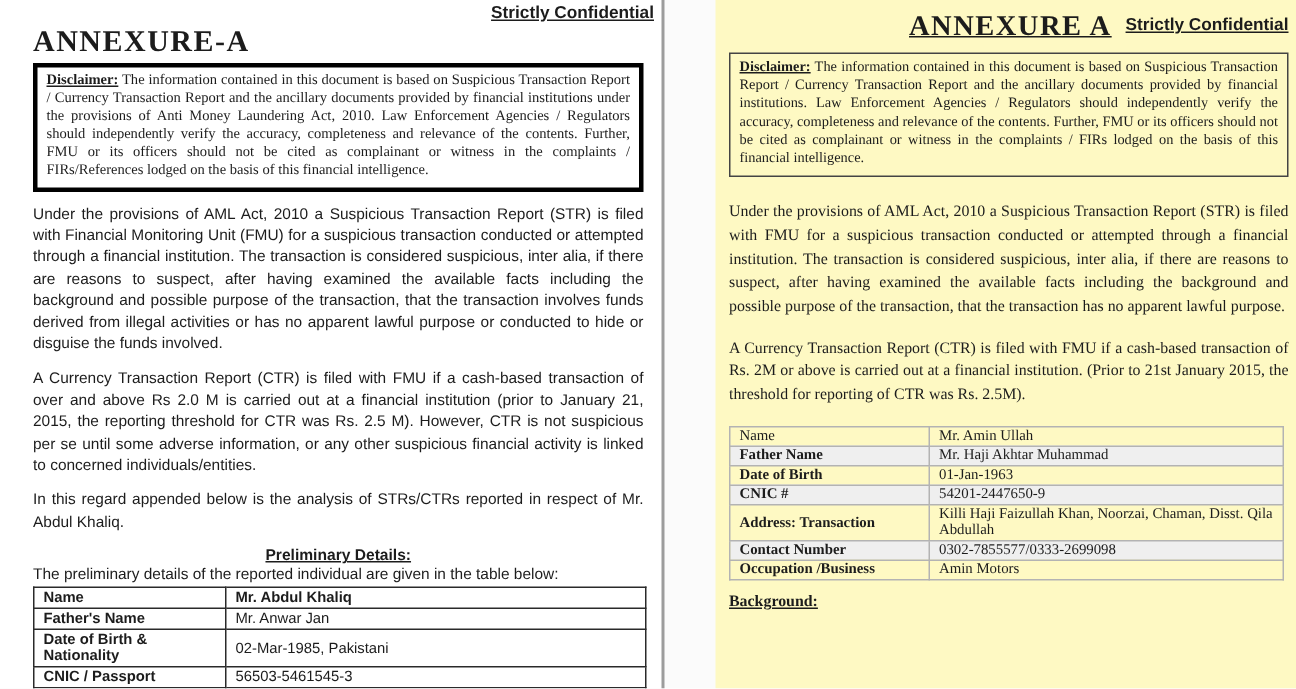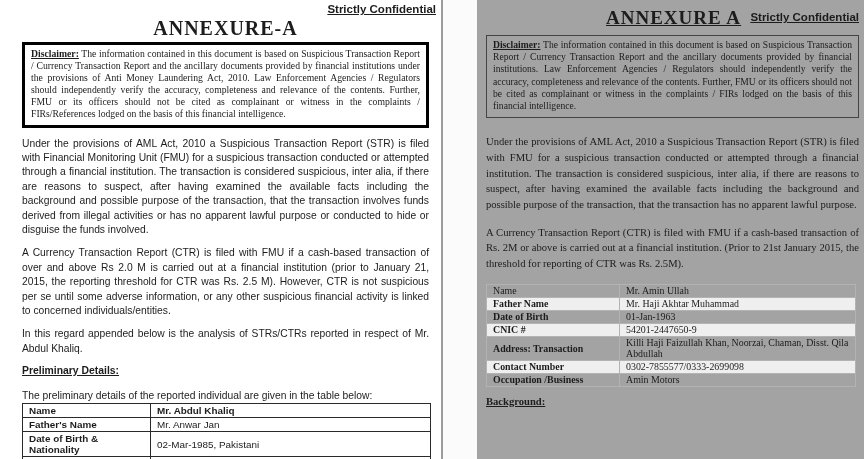--- a/index.html
+++ b/index.html
@@ -12,51 +12,51 @@
     border-right:2px solid #9c9c9c;
     padding:3px 12px 0 22px; overflow:hidden; position:relative;
     color:#1c1c1c;
   }
   .page-left .conf {
     font-family:"Liberation Sans",sans-serif; font-weight:bold; font-size:11.5px;
     text-decoration:underline; text-align:right; margin-right:-7px; white-space:nowrap;
   }
   .page-left .title {
     font-family:"Liberation Serif",serif; font-weight:bold; font-size:20px;
-    text-align:center; letter-spacing:1px; margin-top:2px;
+    letter-spacing:1px; margin-top:2px;
   }
   .page-left .discbox {
     border:3px solid #000; padding:3px 6px 4px 6px; margin-top:2px;
     font-family:"Liberation Serif",serif; font-size:9.7px; line-height:12.1px;
     text-align:justify;
   }
   .discbox .disc-label { font-weight:bold; text-decoration:underline; }
   .page-left .para {
     font-family:"Liberation Sans",sans-serif; font-size:10.3px; line-height:14.4px;
     text-align:justify; margin-top:9px;
   }
   .page-left .sec-head {
     font-family:"Liberation Sans",sans-serif; font-weight:bold; font-size:10.4px;
-    text-decoration:underline; margin-top:9px;
+    text-decoration:underline; margin-top:9px;text-align:center;
   }
   .page-left .intro {
-    font-family:"Liberation Sans",sans-serif; font-size:10.3px; margin-top:14px;
+    font-family:"Liberation Sans",sans-serif; font-size:10.3px; margin-top:2px;
   }
   table.ltable {
     border-collapse:collapse; width:409px; margin-top:2px;
     font-family:"Liberation Sans",sans-serif; font-size:9.9px;
   }
   table.ltable td { border:1px solid #2a2a2a; padding:1px 6px; height:12px; vertical-align:middle; }
   table.ltable td.lbl { width:128px; }
   table.ltable .b { font-weight:bold; }
   table.ltable .r { font-weight:normal; }
 
   
   .page-right {
-    flex:1; height:459px; background:#a3a3a3; margin-left:34px;
+    flex:1; height:459px; background:#fef9c3; margin-left:34px;
     padding:7px 5px 0 9px; overflow:hidden; position:relative; color:#1c1c1c;
   }
   .page-right .hdr { position:relative; height:26px; }
   .page-right .title {
     font-family:"Liberation Serif",serif; font-weight:bold; font-size:19px;
     text-decoration:underline; letter-spacing:1px;
     position:absolute; left:120px; top:0;
   }
   .page-right .conf {
     font-family:"Liberation Sans",sans-serif; font-weight:bold; font-size:11.5px;

